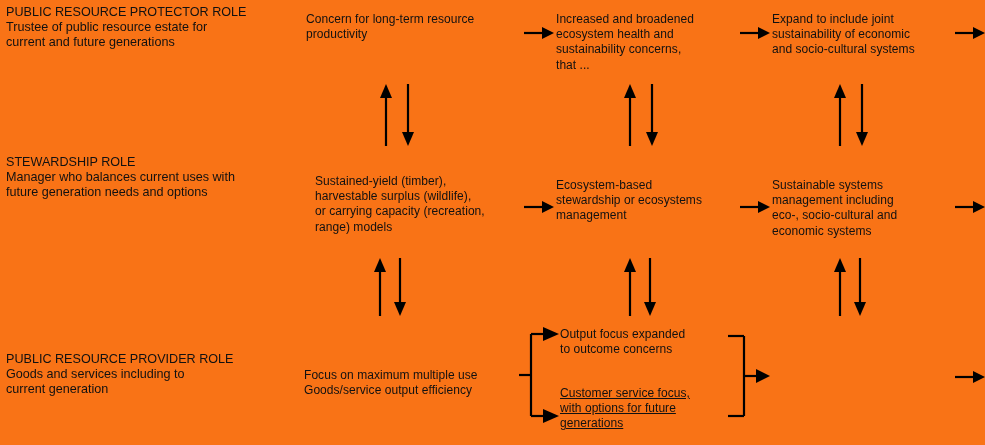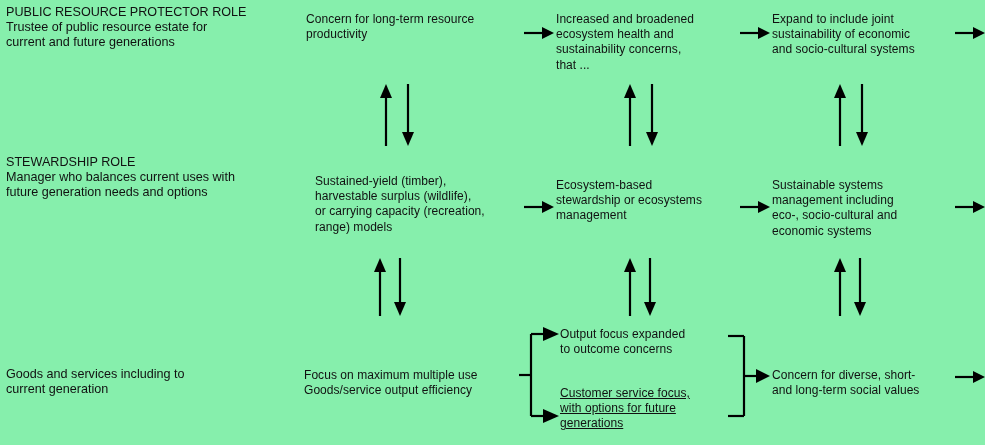--- a/index.html
+++ b/index.html
@@ -8,21 +8,21 @@
     background: #ffffff;
   }
   body {
     font-family: "Liberation Sans", sans-serif;
     color: #000000;
   }
   #canvas {
     position: relative;
     width: 985px;
     height: 445px;
-    background: #86efac;
+    background: #f97316;
     overflow: hidden;
   }
   .txt {
     position: absolute;
     font-size: 12px;
     line-height: 15.2px;
     letter-spacing: 0.05px;
     white-space: pre-line;
     color: #111111;
   }
@@ -173,20 +173,21 @@
 
   <div class="arrow-v" style="left:832px; top:258px;">
     <svg width="42" height="58" viewBox="0 0 42 58">
       <line x1="8" y1="58" x2="8" y2="12" stroke="#000" stroke-width="2.2"></line>
       <polygon points="2,14 8,0 14,14" fill="#000"></polygon>
       <line x1="28" y1="0" x2="28" y2="46" stroke="#000" stroke-width="2.2"></line>
       <polygon points="22,44 28,58 34,44" fill="#000"></polygon>
     </svg>
   </div>
 
+  <div class="role-title" style="left:6px; top:352px;">PUBLIC RESOURCE PROVIDER ROLE</div>
   <div class="role-desc" style="left:6px; top:367px;">Goods and services including to
 current generation</div>
 
   <div class="txt" style="left:304px; top:368px; width:215px;">Focus on maximum multiple use
 Goods/service output efficiency</div>
 
   <div class="bracket" style="left:519px; top:327px;">
     <svg width="40" height="97" viewBox="0 0 40 97">
       <line x1="0" y1="48" x2="12" y2="48" stroke="#000" stroke-width="2.2"></line>
       <line x1="12" y1="7" x2="12" y2="89" stroke="#000" stroke-width="2.2"></line>
@@ -207,22 +208,20 @@
   <div class="bracket" style="left:728px; top:334px;">
     <svg width="42" height="90" viewBox="0 0 42 90">
       <line x1="0" y1="2" x2="16" y2="2" stroke="#000" stroke-width="2.2"></line>
       <line x1="16" y1="2" x2="16" y2="82" stroke="#000" stroke-width="2.2"></line>
       <line x1="0" y1="82" x2="16" y2="82" stroke="#000" stroke-width="2.2"></line>
       <line x1="16" y1="42" x2="30" y2="42" stroke="#000" stroke-width="2.2"></line>
       <polygon points="28,35 42,42 28,49" fill="#000"></polygon>
     </svg>
   </div>
 
-  <div class="txt" style="left:772px; top:368px; width:190px;">Concern for diverse, short-
-and long-term social values</div>
 
   <div class="arrow-h" style="left:955px; top:369px;">
     <svg width="30" height="16" viewBox="0 0 30 16">
       <line x1="0" y1="8" x2="20" y2="8" stroke="#000" stroke-width="2.2"></line>
       <polygon points="18,2 30,8 18,14" fill="#000"></polygon>
     </svg>
   </div>
 
 </div>
 

